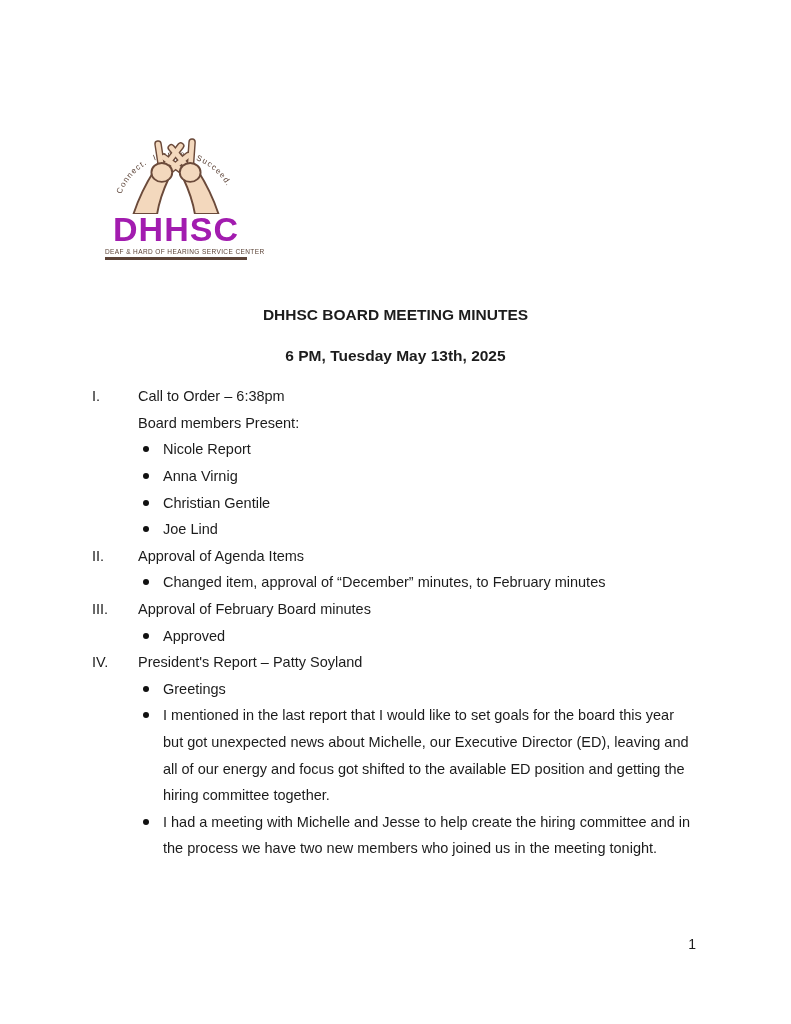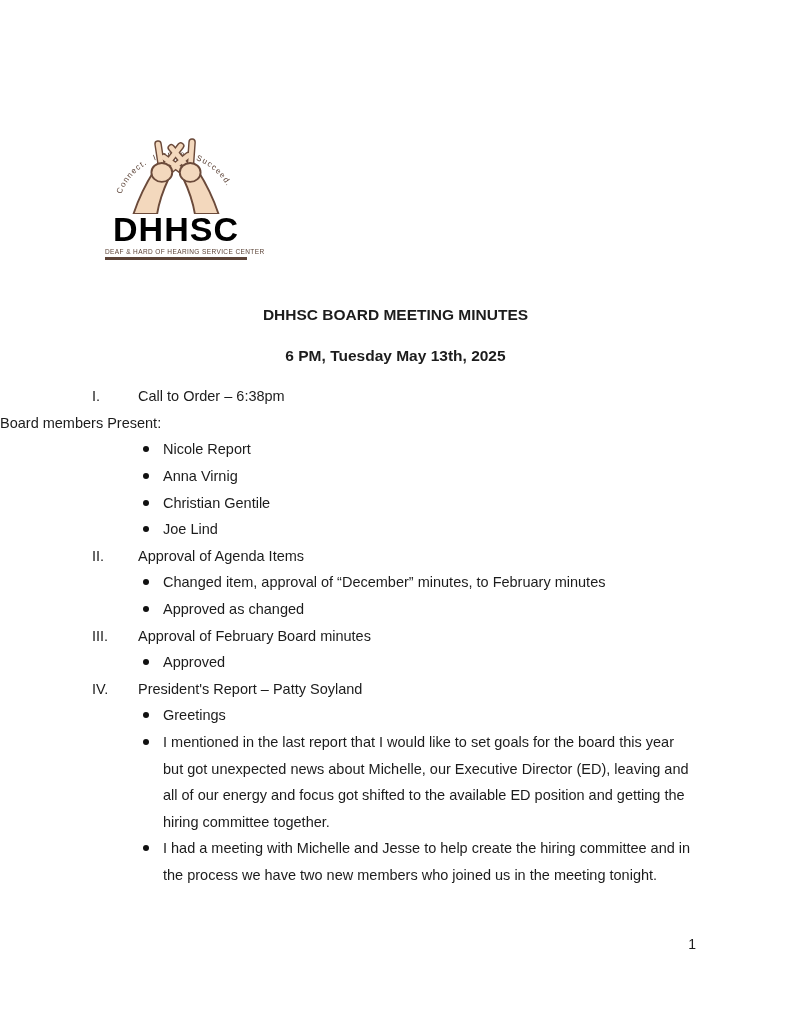--- a/index.html
+++ b/index.html
@@ -17,21 +17,21 @@
     left:105px; top:110px;
     width:142px;
     text-align:center;
   }
   .logo svg { display:block; margin:0 auto; }
   .wordmark {
     font-weight:bold;
     font-size:34px;
     line-height:1;
     letter-spacing:1px;
-    color:#000000;
+    color:#a21caf;
     margin-top:-2px;
   }
   .logo-subtext {
     font-size:6.5px;
     letter-spacing:0.4px;
     color:#5b4236;
     white-space:nowrap;
     margin-top:2px;
   }
   .logo-rule {
@@ -50,21 +50,21 @@
   .title { padding-top:20px; }
   
   .minutes { margin-top:7px; font-size:14.5px; line-height:26.6px; }
   .section-head {
     display:flex;
     margin-left:92px;
     margin-right:90px;
   }
   .numeral { flex:0 0 46px; }
   .section-title { flex:1; }
-  .subheading { margin-right:90px; }
+  .subheading { margin-left:138px; margin-right:90px; }
   .bullet-row {
     display:flex;
     margin-left:143px;
     margin-right:95px;
   }
   .bullet-dot {
     flex:0 0 20px;
   }
   .bullet-dot::before {
     content:"";
@@ -161,24 +161,20 @@
     </div>
 
     <div class="section-head">
       <span class="numeral">II.</span>
       <span class="section-title">Approval of Agenda Items</span>
     </div>
     <div class="bullet-row">
       <span class="bullet-dot"></span>
       <span class="bullet-text">Changed item, approval of “December” minutes, to February minutes</span>
     </div>
-    <div class="bullet-row">
-      <span class="bullet-dot"></span>
-      <span class="bullet-text">Approved as changed</span>
-    </div>
 
     <div class="section-head">
       <span class="numeral">III.</span>
       <span class="section-title">Approval of February Board minutes</span>
     </div>
     <div class="bullet-row">
       <span class="bullet-dot"></span>
       <span class="bullet-text">Approved</span>
     </div>
 

